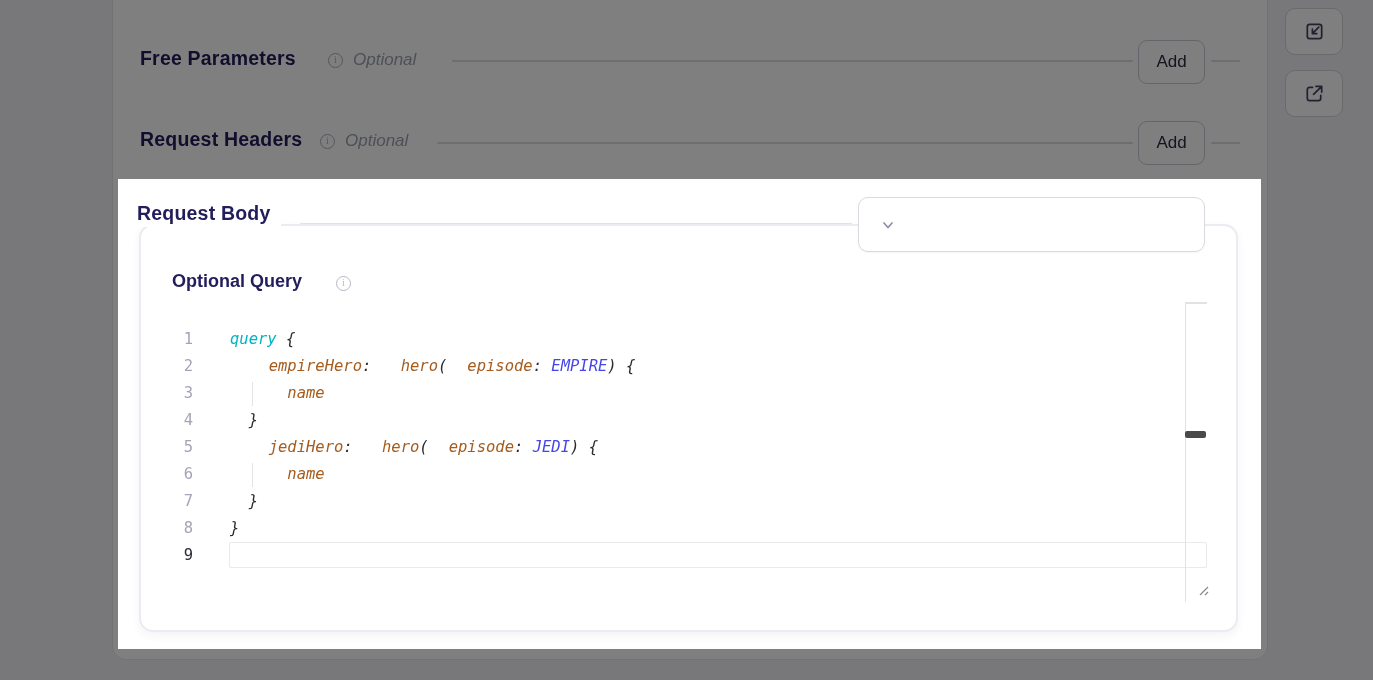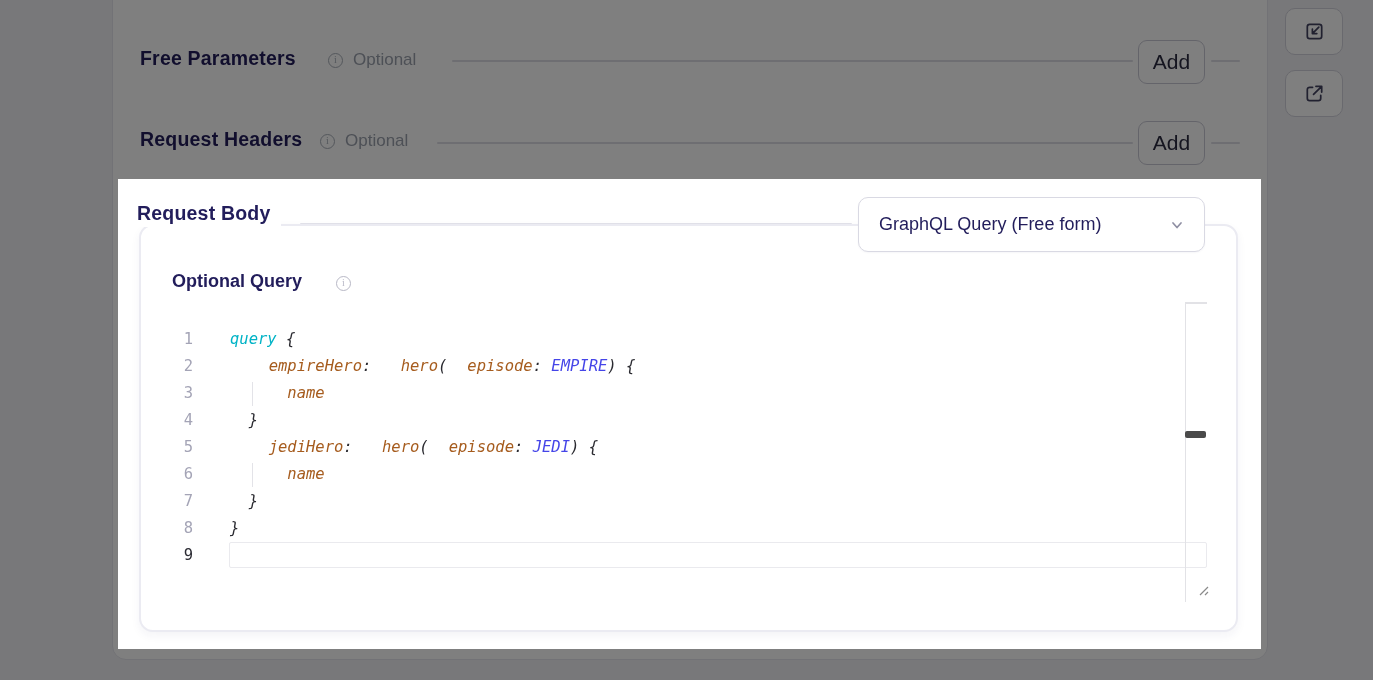--- a/index.html
+++ b/index.html
@@ -7,31 +7,31 @@
   body { font-family:"Liberation Sans", sans-serif; background:#f1f1f4; position:relative; }
 
   .abs { position:absolute; }
 
   
   .page-card { left:112px; top:-16px; width:1156px; height:676px; background:#fff;
                border:1px solid #e4e4ec; border-radius:14px; }
 
   
   .sec-label { font-size:19.5px; font-weight:600; color:#221d5b; letter-spacing:.2px; white-space:nowrap; }
-  .optional  { font-size:17px; color:#9aa0ac; }
+  .optional  { font-size:17px; font-style:italic; color:#9aa0ac; }
   .hline     { height:2px; background:#dddde4; border-radius:1px; }
   .hline.bright { background:#e2e2ea; }
 
   .info-icon { width:15px; height:15px; border:1.5px solid #a8aeb8; border-radius:50%;
                color:#a8aeb8; font-size:10px; line-height:12px; text-align:center;
                font-family:"Liberation Serif", serif; display:inline-block; }
   .info-icon.soft { border-color:#b8b8c6; color:#b8b8c6; }
 
   .add-btn { width:67px; height:44px; border:1.5px solid #c9c9d5; border-radius:9px;
-             background:#fff; font-size:21px; color:#2b2b40; font-family:"Liberation Sans",sans-serif;
+             background:#fff; font-size:17px; color:#2b2b40; font-family:"Liberation Sans",sans-serif;
              cursor:pointer; }
 
   
   .select { left:858px; top:197px; width:347px; height:55px; background:#fff;
             border:1.5px solid #d9d9e3; border-radius:10px; display:flex; align-items:center;
             padding:0 18px 0 20px; cursor:pointer; box-shadow:0 1px 2px rgba(30,30,70,.04); }
   .select .val { font-size:18px; color:#221d5b; flex:1; white-space:nowrap; }
 
   
   .body-card { left:139px; top:224px; width:1099px; height:408px; background:#fff;
@@ -91,21 +91,20 @@
   <div class="abs optional" style="left:345px; top:131px;">Optional</div>
   <div class="abs hline" style="left:437px; top:142px; width:696px;"></div>
   <button class="abs add-btn" style="left:1138px; top:121px;">Add</button>
   <div class="abs hline" style="left:1211px; top:142px; width:29px;"></div>
 
   <div class="abs hline bright" style="left:300px; top:223px; width:552px;"></div>
   <div class="abs body-card"></div>
   <div class="abs sec-label rb-label">Request Body</div>
 
   <div class="abs select">
-    <span class="val">GraphQL Query (Free form)</span>
     <span>
       <svg width="18" height="18" viewBox="0 0 18 18">
           <path d="M5 7 L9 11.5 L13 7" fill="none" stroke="#8f8fa3" stroke-width="1.7" stroke-linecap="round" stroke-linejoin="round"></path>
         </svg>
     </span>
   </div>
 
   <div class="abs gq-label" style="left:172px; top:271px;">Optional Query</div>
   <span class="abs info-icon soft" style="left:336px; top:276px;">i</span>
 

